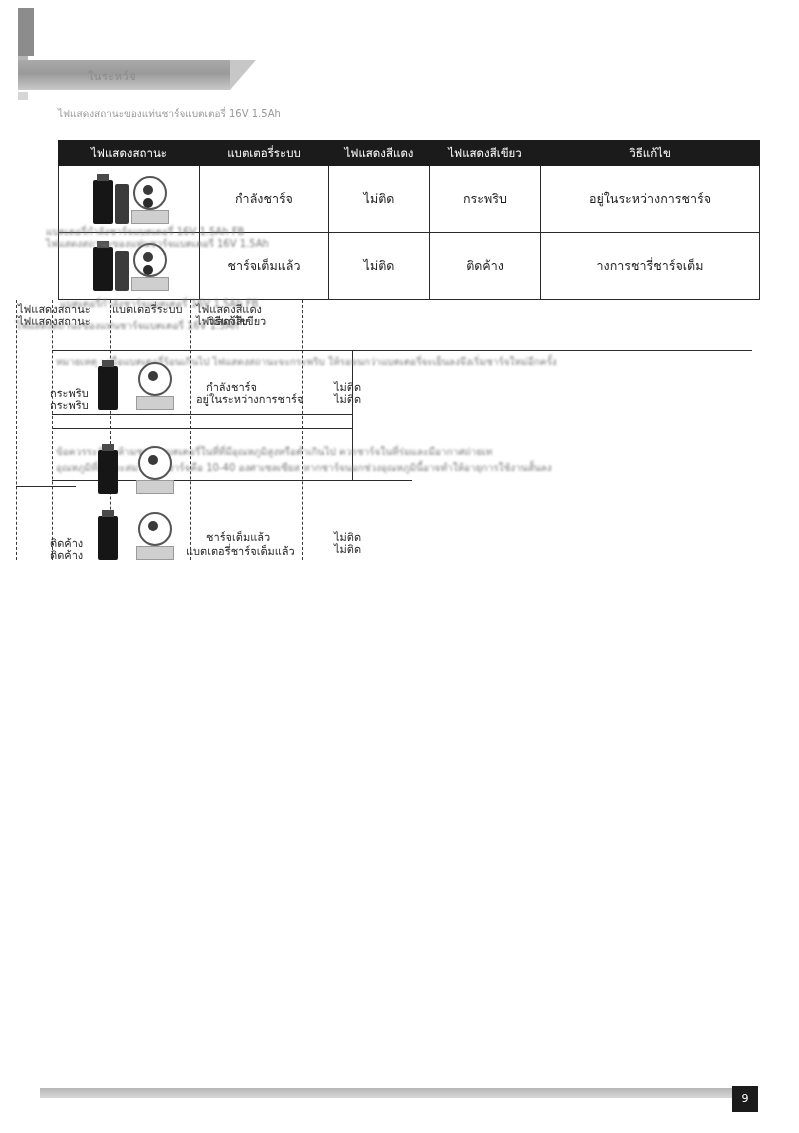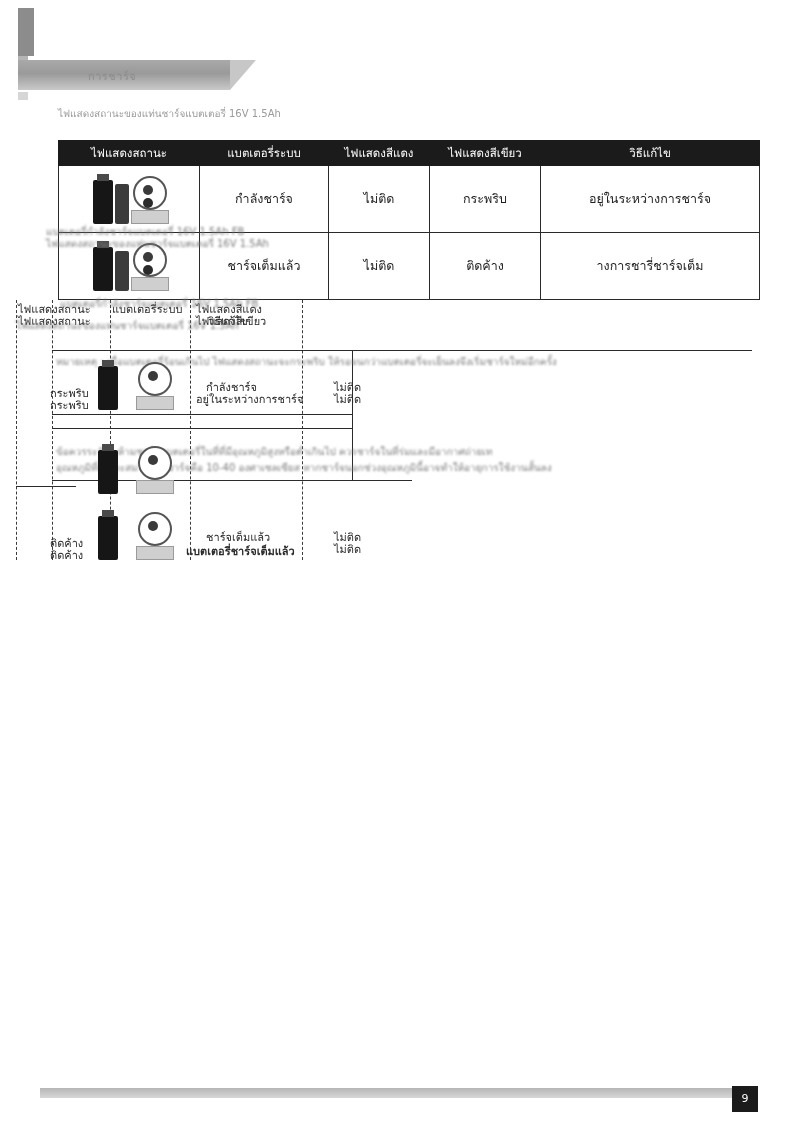--- a/index.html
+++ b/index.html
@@ -253,21 +253,21 @@
 </head>
 <body>
 
 <div class="side-tab"></div>
 
 <div class="corner-mark"></div>
 <div class="corner-mark-2"></div>
 
 <div class="header-band"></div>
 <div class="header-band-tail"></div>
-<div class="header-title">การชาร์จ</div>
+<div class="header-title">ในระหว์จ</div>
 <div class="header-rule"></div>
 
 <div class="table-caption">ไฟแสดงสถานะของแท่นชาร์จแบตเตอรี่ 16V 1.5Ah</div>
 
 <table class="main-table">
   <thead>
     <tr>
       <th class="col-led">ไฟแสดงสถานะ</th>
       <th class="col-stat">แบตเตอรี่ระบบ</th>
       <th class="col-red">ไฟแสดงสีแดง</th>
@@ -363,21 +363,21 @@
 </div>
 
 <div class="batt-art" style="position:absolute; left:76px; top:506px; filter:blur(.5px);">
   <div class="batt-body"></div>
   <div class="batt-cap"></div>
   <div class="batt-circle"></div>
   <div class="batt-dot"></div>
   <div class="batt-base"></div>
 </div>
 <div class="ghost" style="left:206px; top:528px;">ชาร์จเต็มแล้ว</div>
-<div class="ghost" style="left:186px; top:542px;font-weight:bold;">แบตเตอรี่ชาร์จเต็มแล้ว</div>
+<div class="ghost" style="left:186px; top:542px;">แบตเตอรี่ชาร์จเต็มแล้ว</div>
 <div class="ghost" style="left:334px; top:528px;">ไม่ติด</div>
 <div class="ghost" style="left:334px; top:540px;">ไม่ติด</div>
 <div class="ghost" style="left:50px; top:534px;">ติดค้าง</div>
 <div class="ghost" style="left:50px; top:546px;">ติดค้าง</div>
 
 <div class="ghost-light" style="left:60px; top:296px;">แบตเตอรี่กำลังชาร์จแบตเตอรี่ 16V 1.5Ah FB</div>
 <div class="ghost-light" style="left:16px; top:318px;">ไฟแสดงสถานะของแท่นชาร์จแบตเตอรี่ 16V 1.5Ah</div>
 
 <div class="footer-bar"></div>
 <div class="footer-page">9</div>

